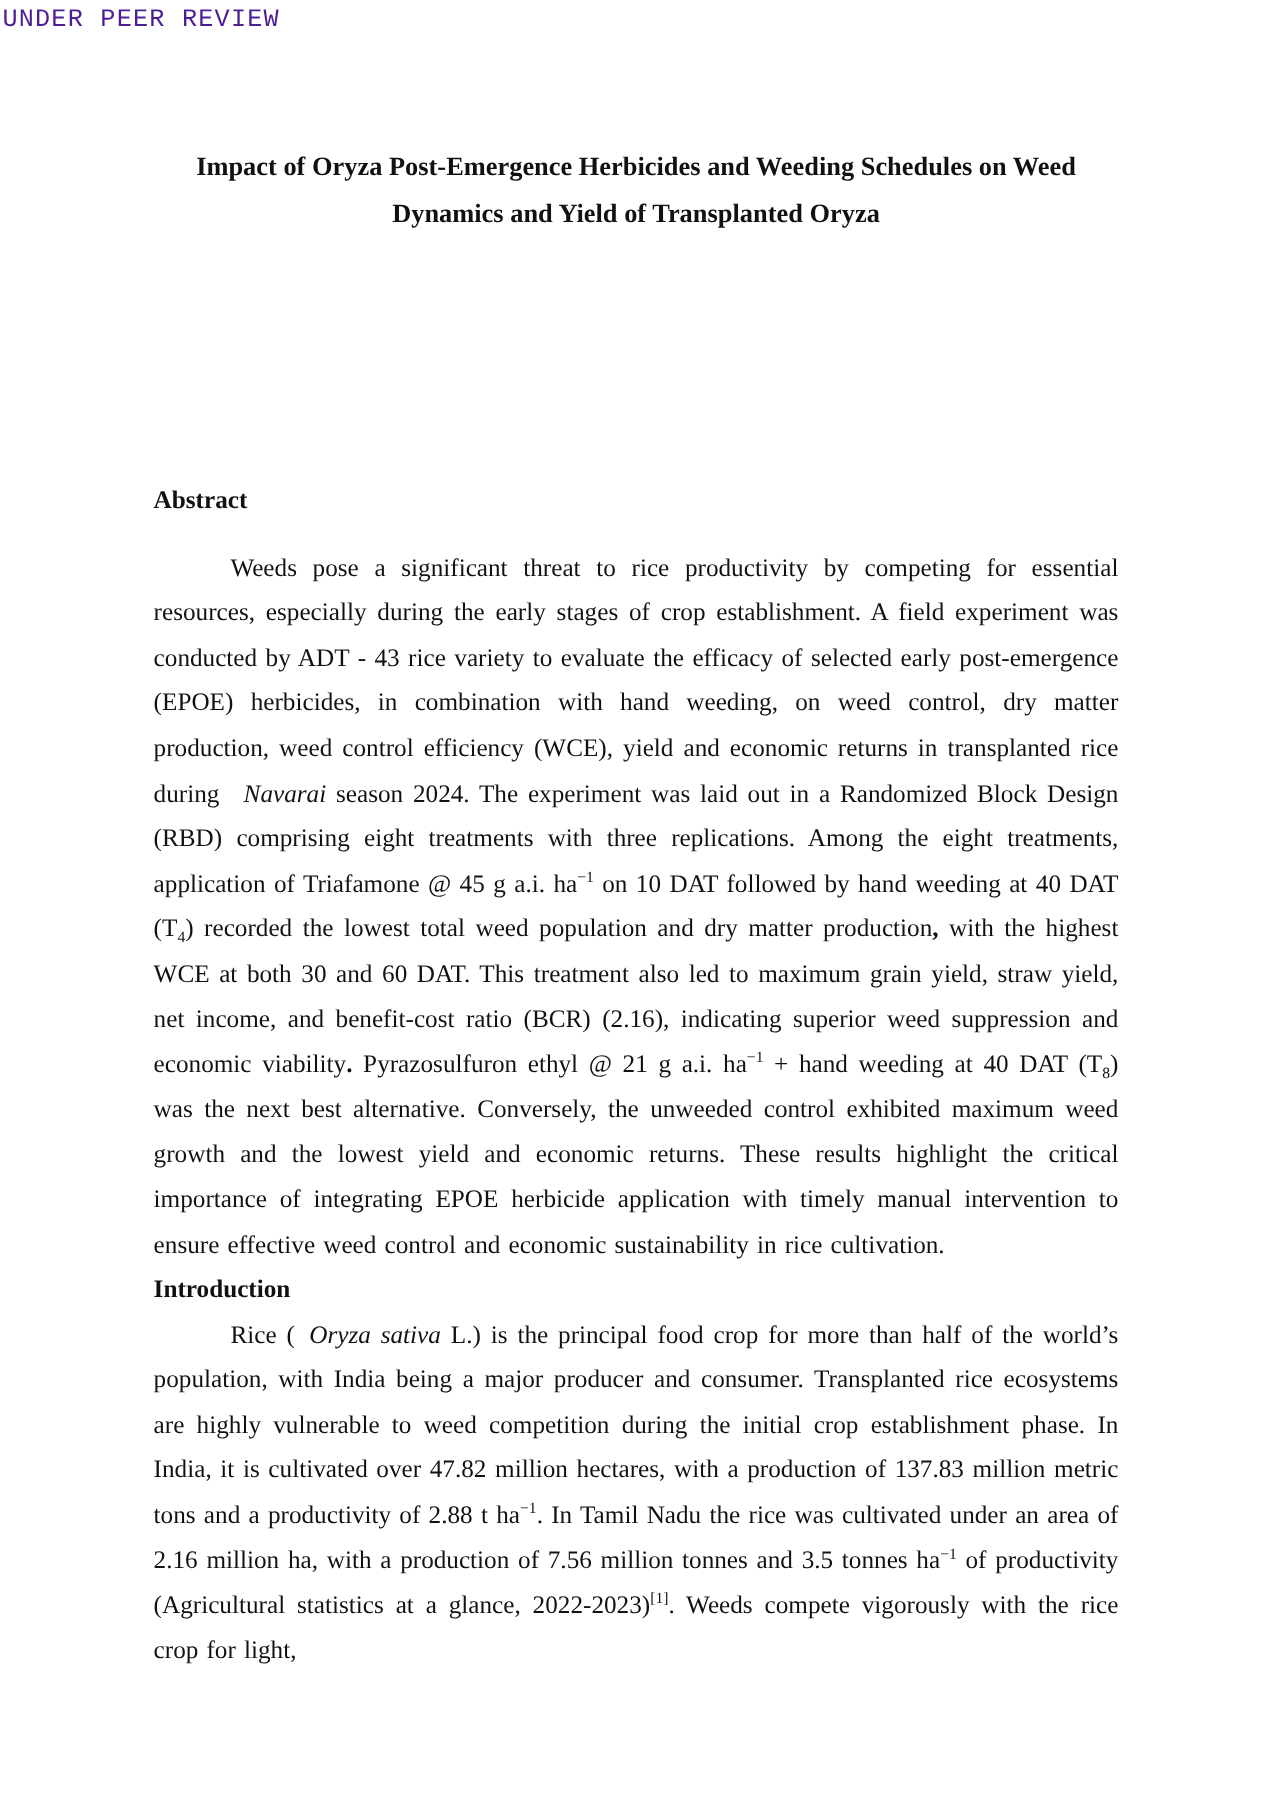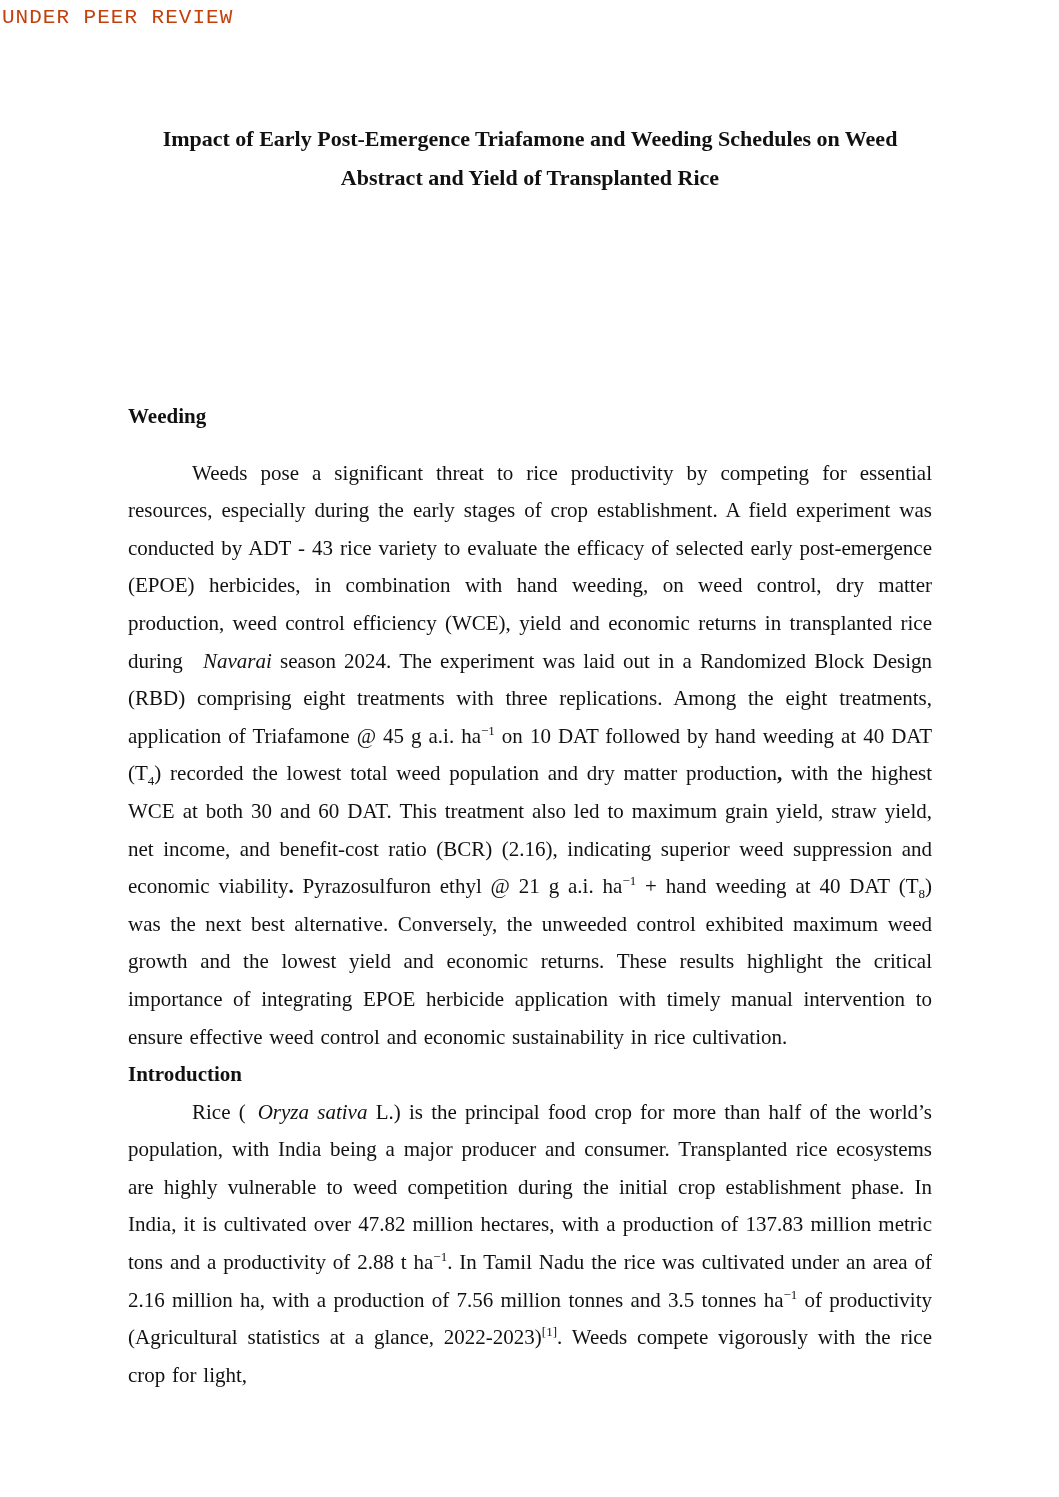--- a/index.html
+++ b/index.html
@@ -15,21 +15,21 @@
     color: #111111;
     overflow: hidden;
   }
   .watermark {
     position: absolute;
     top: 6px;
     left: 2px;
     font-family: "Liberation Mono", monospace;
     font-size: 21px;
     letter-spacing: 1px;
-    color: #c2410c;
+    color: #4c1d95;
     white-space: nowrap;
   }
   .content {
     position: absolute;
     left: 128px;
     top: 0;
     width: 804px;
   }
   .doc-title {
     margin-top: 119px;
@@ -78,25 +78,25 @@
   i { font-style: italic; margin-left: 12px; }
 </style>
 </head>
 <body>
 
 <div class="watermark">UNDER PEER REVIEW</div>
 
 <div class="content">
 
   <div class="doc-title">
-    <div>Impact of Early Post-Emergence Triafamone and Weeding Schedules on Weed</div>
-    <div>Abstract and Yield of Transplanted Rice</div>
+    <div>Impact of Oryza Post-Emergence Herbicides and Weeding Schedules on Weed</div>
+    <div>Dynamics and Yield of Transplanted Oryza</div>
   </div>
 
-  <div class="section-heading abstract-heading">Weeding</div>
+  <div class="section-heading abstract-heading">Abstract</div>
 
   <p class="para abstract-para">Weeds pose a significant threat to rice productivity by competing for essential resources, especially during the early stages of crop establishment. A field experiment was conducted by ADT - 43 rice variety to evaluate the efficacy of selected early post-emergence (EPOE) herbicides, in combination with hand weeding, on weed control, dry matter production, weed control efficiency (WCE), yield and economic returns in transplanted rice during <i>Navarai</i> season 2024. The experiment was laid out in a Randomized Block Design (RBD) comprising eight treatments with three replications.  Among the eight treatments, application of Triafamone @ 45 g a.i. ha<sup>−1</sup> on 10 DAT followed by hand weeding at 40 DAT (T<sub>4</sub>) recorded the lowest total weed population and dry matter production<b>,</b> with the highest WCE at both 30 and 60 DAT. This treatment also led to maximum grain yield, straw yield, net income, and benefit-cost ratio (BCR) (2.16), indicating superior weed suppression and economic viability<b>.</b> Pyrazosulfuron ethyl @ 21 g a.i. ha<sup>−1</sup> + hand weeding at 40 DAT (T<sub>8</sub>) was the next best alternative. Conversely, the unweeded control exhibited maximum weed growth and the lowest yield and economic returns. These results highlight the critical importance of integrating EPOE herbicide application with timely manual intervention to ensure effective weed control and economic sustainability in rice cultivation.</p>
 
 
   <div class="section-heading">Introduction</div>
 
   <p class="para">Rice (<i>Oryza sativa</i> L.) is the principal food crop for more than half of the world’s population, with India being a major producer and consumer. Transplanted rice ecosystems are highly vulnerable to weed competition during the initial crop establishment phase. In India, it is cultivated over 47.82 million hectares, with a production of 137.83 million metric tons and a productivity of 2.88 t ha<sup>−1</sup>. In Tamil Nadu the rice was cultivated under an area of 2.16 million ha, with a production of 7.56 million tonnes and 3.5 tonnes ha<sup>−1</sup> of productivity (Agricultural statistics at a glance, 2022-2023)<sup>[1]</sup>. Weeds compete vigorously with the rice crop for light,</p>
 
 </div>
 

